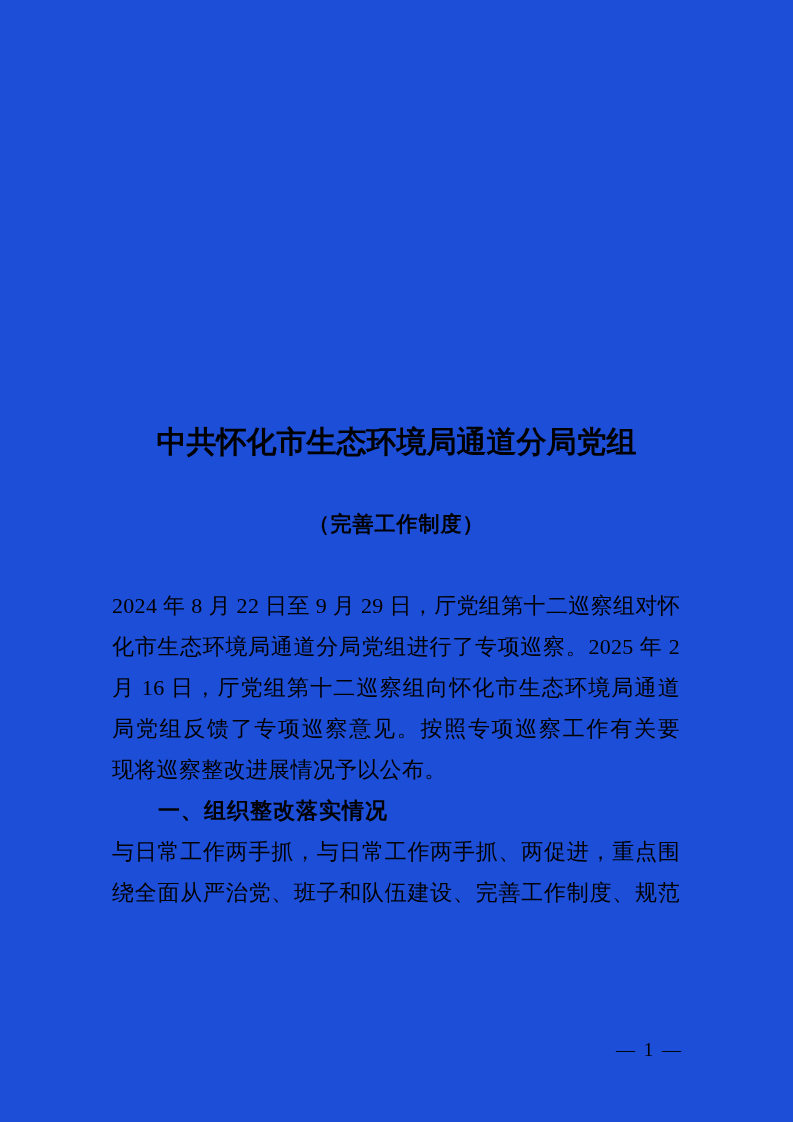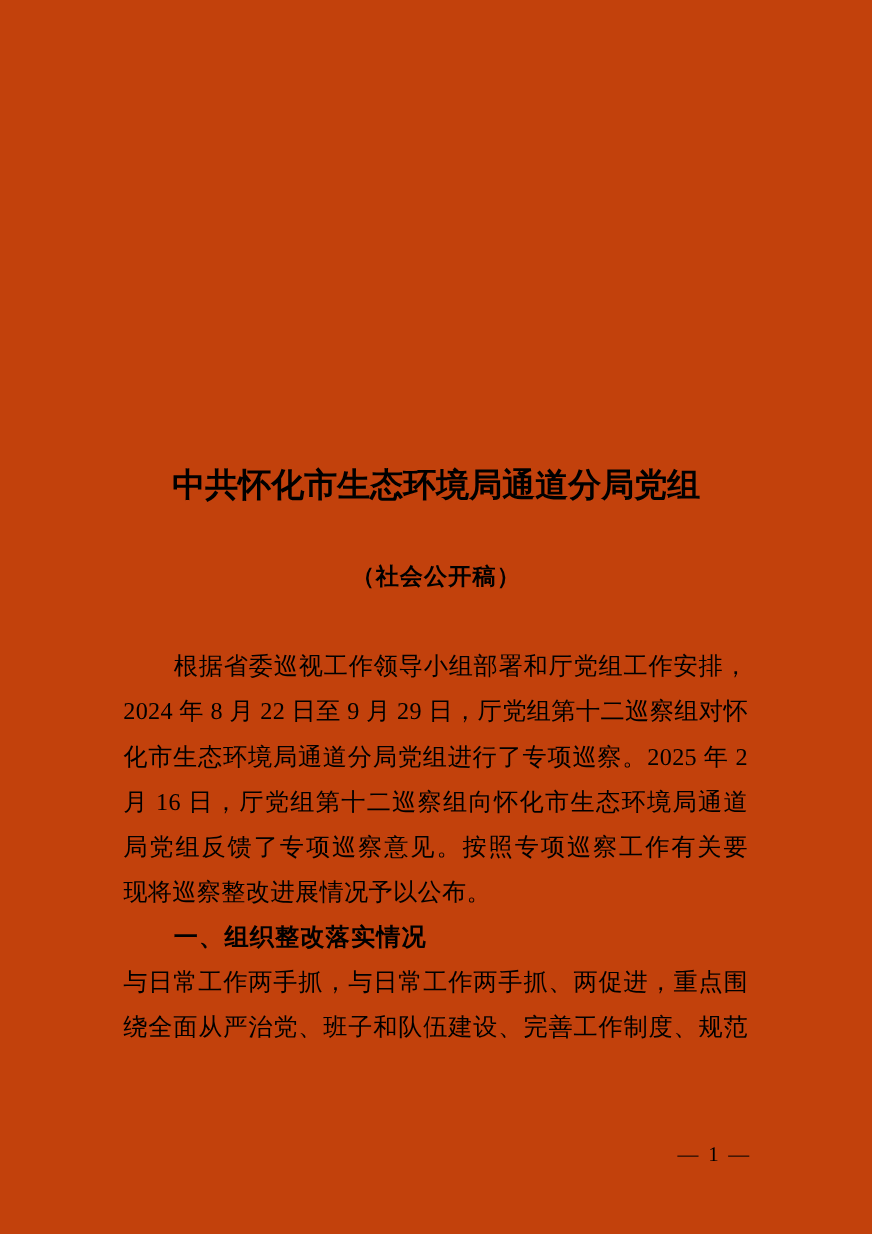--- a/index.html
+++ b/index.html
@@ -4,21 +4,21 @@
 <style>
   html, body {
     margin: 0;
     padding: 0;
     background: #ffffff;
   }
   .page {
     position: relative;
     width: 793px;
     height: 1122px;
-    background: #c2410c;
+    background: #1d4ed8;
     color: #000000;
     font-family: "Liberation Serif", serif;
     overflow: hidden;
   }
   .doc-title {
     position: absolute;
     top: 421px;
     left: 0;
     width: 793px;
     text-align: center;
@@ -76,24 +76,23 @@
 </style>
 </head>
 <body>
 
 <div class="page">
 
   <div class="doc-title">
     <div>中共怀化市生态环境局通道分局党组</div>
   </div>
 
-  <div class="doc-subtitle">（社会公开稿）</div>
+  <div class="doc-subtitle">（完善工作制度）</div>
 
   <div class="body-block">
-    <div class="line j indent">根据省委巡视工作领导小组部署和厅党组工作安排，</div>
     <div class="line j">2024 年 8 月 22 日至 9 月 29 日，厅党组第十二巡察组对怀</div>
     <div class="line j">化市生态环境局通道分局党组进行了专项巡察。2025 年 2</div>
     <div class="line j">月 16 日，厅党组第十二巡察组向怀化市生态环境局通道分</div>
     <div class="line j">局党组反馈了专项巡察意见。按照专项巡察工作有关要求，</div>
     <div class="line">现将巡察整改进展情况予以公布。</div>
     <div class="line heading indent">一、组织整改落实情况</div>
     <div class="line j">与日常工作两手抓，与日常工作两手抓、两促进，重点围</div>
     <div class="line j">绕全面从严治党、班子和队伍建设、完善工作制度、规范</div>
   </div>
 

